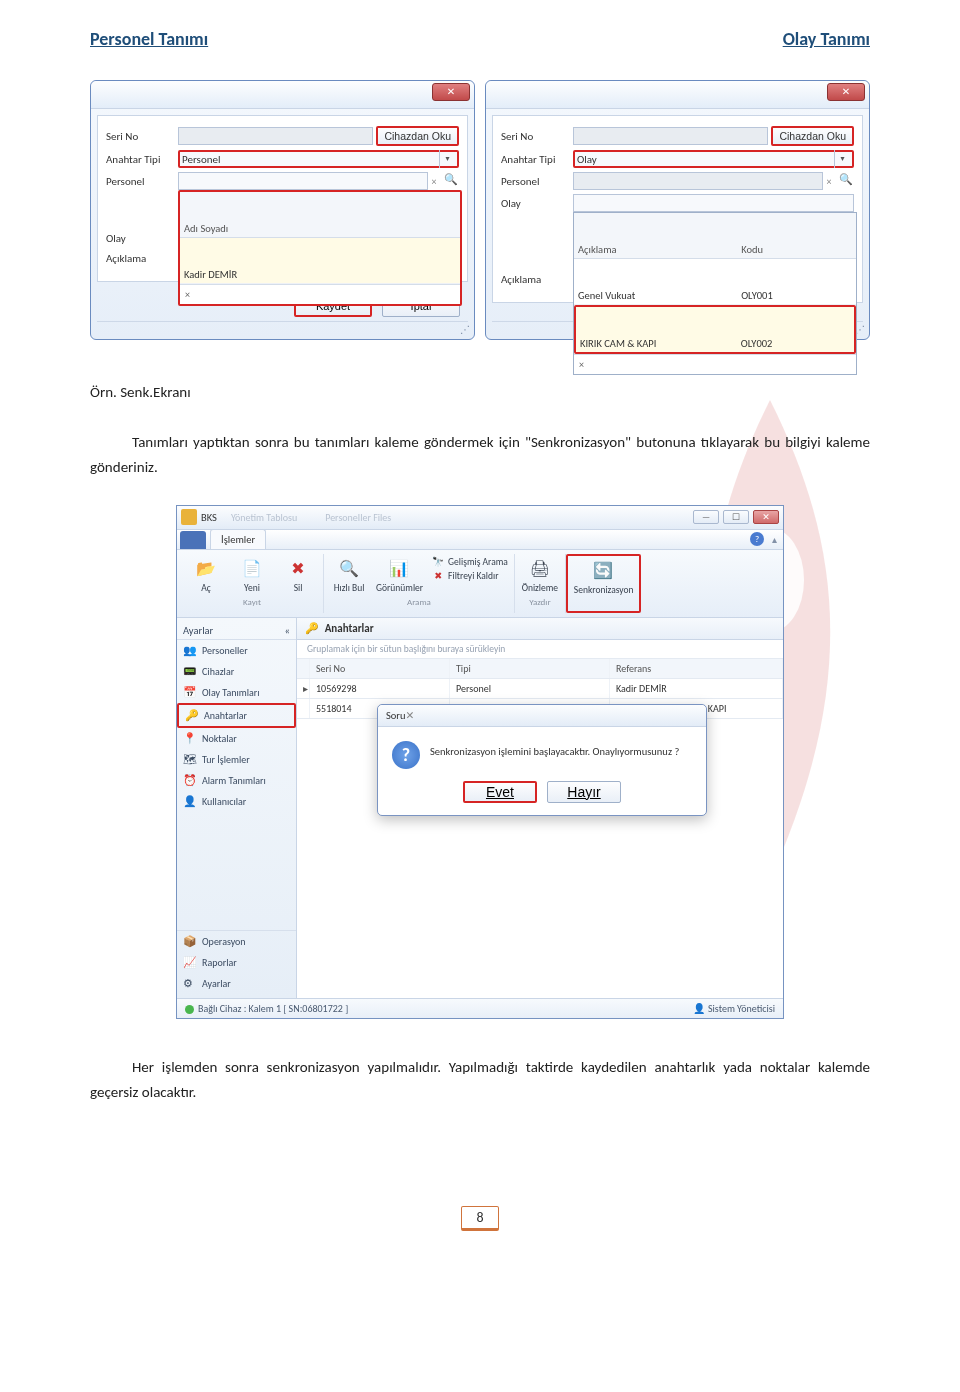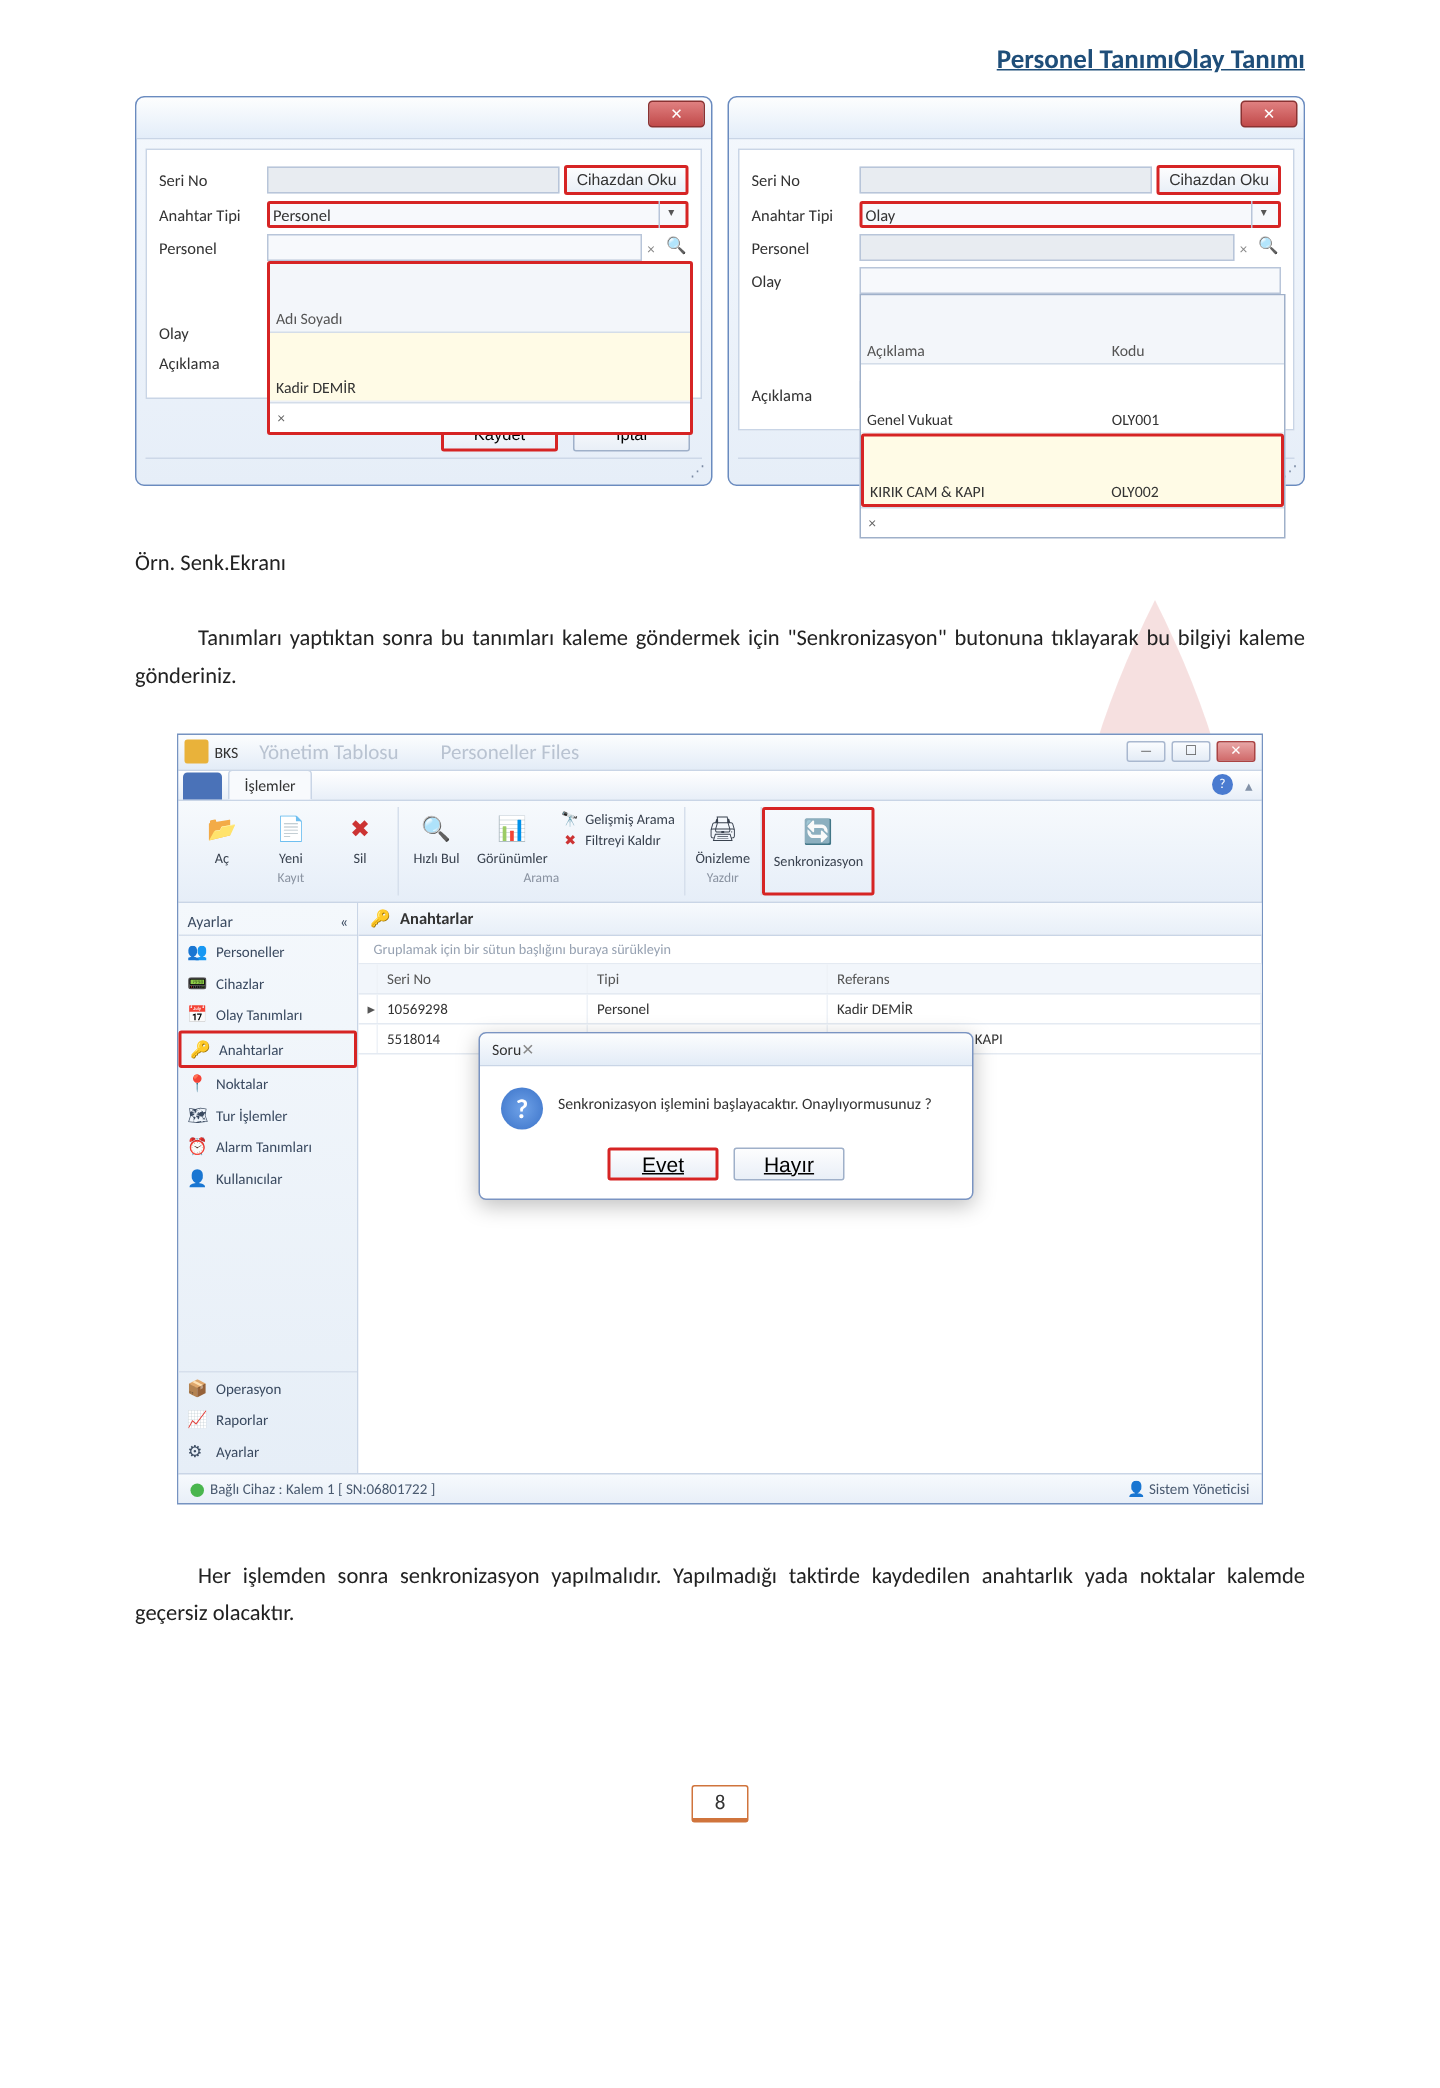--- a/index.html
+++ b/index.html
@@ -15,22 +15,22 @@
   .watermark {
     position: absolute;
     top: 380px; right: 60px;
     width: 260px; height: 520px;
     opacity: 0.15;
     z-index: 0;
   }
   .content { position: relative; z-index: 1; }
   .header-row {
     display: flex;
-    justify-content: flex-end;
-    margin-bottom: 14px;
+    justify-content: space-between;
+    margin-bottom: 30px;
   }
   .doc-heading {
     color: #1f4e79;
     font-weight: 600;
     font-size: 18px;
     text-decoration: underline;
   }
   .two-dialogs {
     display: flex;
     gap: 10px;
@@ -168,21 +168,21 @@
   .body-text {
     font-size: 15px;
     line-height: 1.7;
     text-align: justify;
     margin: 24px 0;
   }
   .indent { text-indent: 42px; }
 
   
   .app-window {
-    width: 724px;
+    width: 608px;
     margin: 0 auto 36px auto;
     border: 1px solid #7693c1;
     background: #f6f9fc;
     font-size: 10.5px;
     color: #333;
     position: relative;
   }
   .app-titlebar {
     height: 24px;
     background: linear-gradient(#fcfdfe,#e3ecf7);
@@ -191,21 +191,21 @@
     padding: 0 4px;
   }
   .app-title-ico {
     width: 16px; height: 16px;
     background: #e9b23a;
     border-radius: 2px;
     margin-right: 4px;
   }
   .app-titlebar .spacer { flex: 1; }
   .app-titlebar .faint-tab {
-    color: #b9c3d1; font-size: 14px; margin: 0 14px;
+    color: #b9c3d1; font-size: 10px; margin: 0 14px;
   }
   .win-btns { display: flex; gap: 4px; }
   .win-btn {
     width: 26px; height: 14px;
     border: 1px solid #a9b8cf;
     background: linear-gradient(#fafcfe,#e4ecf6);
     font-size: 9px; text-align: center; line-height: 11px;
     border-radius: 2px; color: #555;
   }
   .win-btn.x { background: linear-gradient(#e8a5a5,#d06a6a); color: #fff; border-color: #a44; }

